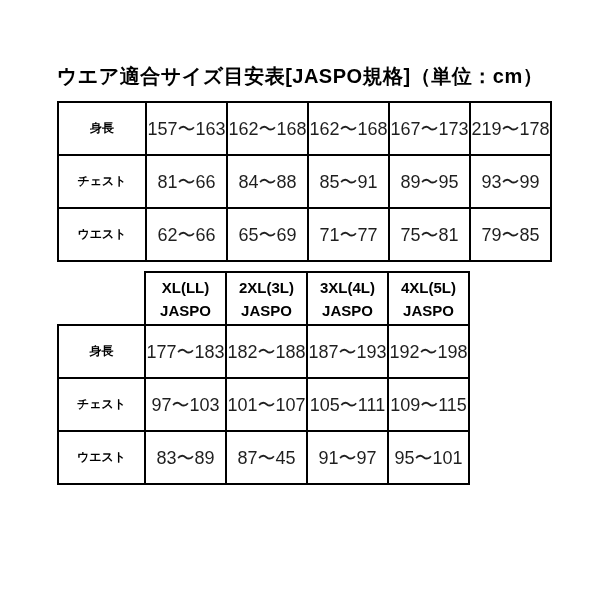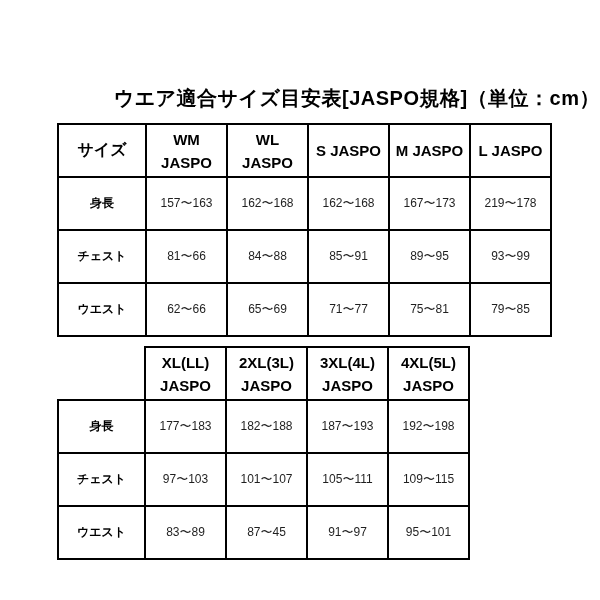--- a/index.html
+++ b/index.html
@@ -7,22 +7,22 @@
   .page {
     position: relative;
     width: 600px;
     height: 600px;
     background: #ffffff;
     font-family: "Liberation Sans", "DejaVu Sans", sans-serif;
     color: #000000;
     overflow: hidden;
   }
   .title {
-    padding-top: 83px;
-    text-align: right;
+    padding-top: 61px;
+    text-align: center;
     font-size: 20px;
     line-height: 30px;
     font-weight: bold;
     color: #000000;
     letter-spacing: 0.5px;
   }
   table {
     border-collapse: collapse;
     table-layout: fixed;
     margin-left: 57px;
@@ -52,21 +52,21 @@
     display: block;
     line-height: 23px;
     white-space: nowrap;
   }
   .rowlabel {
     font-size: 12px;
     font-weight: bold;
     color: #000000;
   }
   .datacell {
-    font-size: 12px;
+    font-size: 18px;
     font-weight: normal;
     color: #1f1f1f;
     white-space: nowrap;
     margin-left: 12px;
   }
 </style>
 </head>
 <body>
 
 <div class="page">
@@ -76,43 +76,20 @@
   <table class="tbl1">
     <colgroup>
       <col style="width:88px">
         <col style="width:81px">
         <col style="width:81px">
       <col style="width:81px">
         <col style="width:81px">
         <col style="width:81px">
     </colgroup>
     <tbody>
-        <tr>
-      <th class="corner">サイズ</th>
-      <th class="colhead">
-        <span class="hl">WM</span>
-        <span class="hl">JASPO</span>
-      </th>
-      <th class="colhead">
-        <span class="hl">WL</span>
-        <span class="hl">JASPO</span>
-      </th>
-      <th class="colhead">
-        <span class="hl">S JASPO</span>
-        <span class="hl"></span>
-      </th>
-      <th class="colhead">
-        <span class="hl">M JASPO</span>
-        <span class="hl"></span>
-      </th>
-      <th class="colhead">
-        <span class="hl">L JASPO</span>
-        <span class="hl"></span>
-      </th>
-    </tr>
     <tr>
       <td class="rowlabel">身長</td>
       <td class="datacell">157〜163</td>
       <td class="datacell">162〜168</td>
       <td class="datacell">162〜168</td>
       <td class="datacell">167〜173</td>
       <td class="datacell">219〜178</td>
     </tr>
     <tr>
       <td class="rowlabel">チェスト</td>

